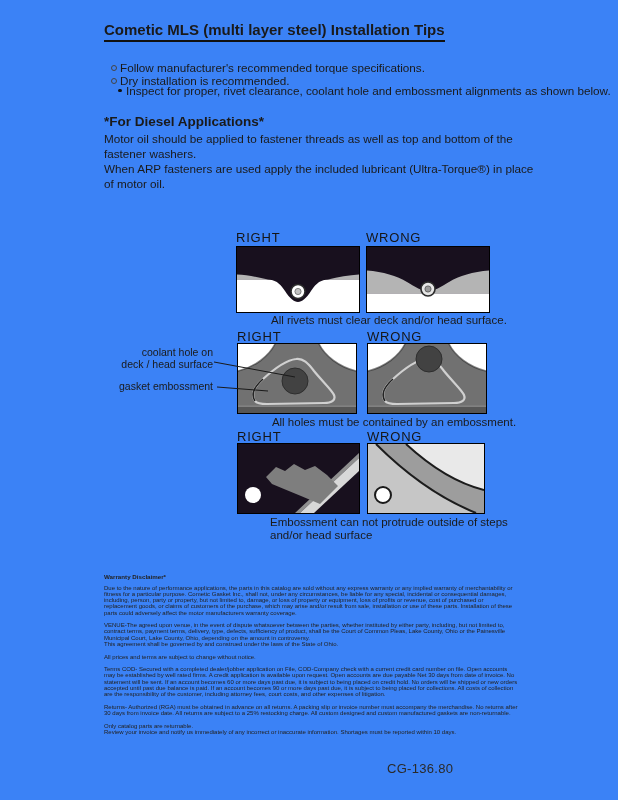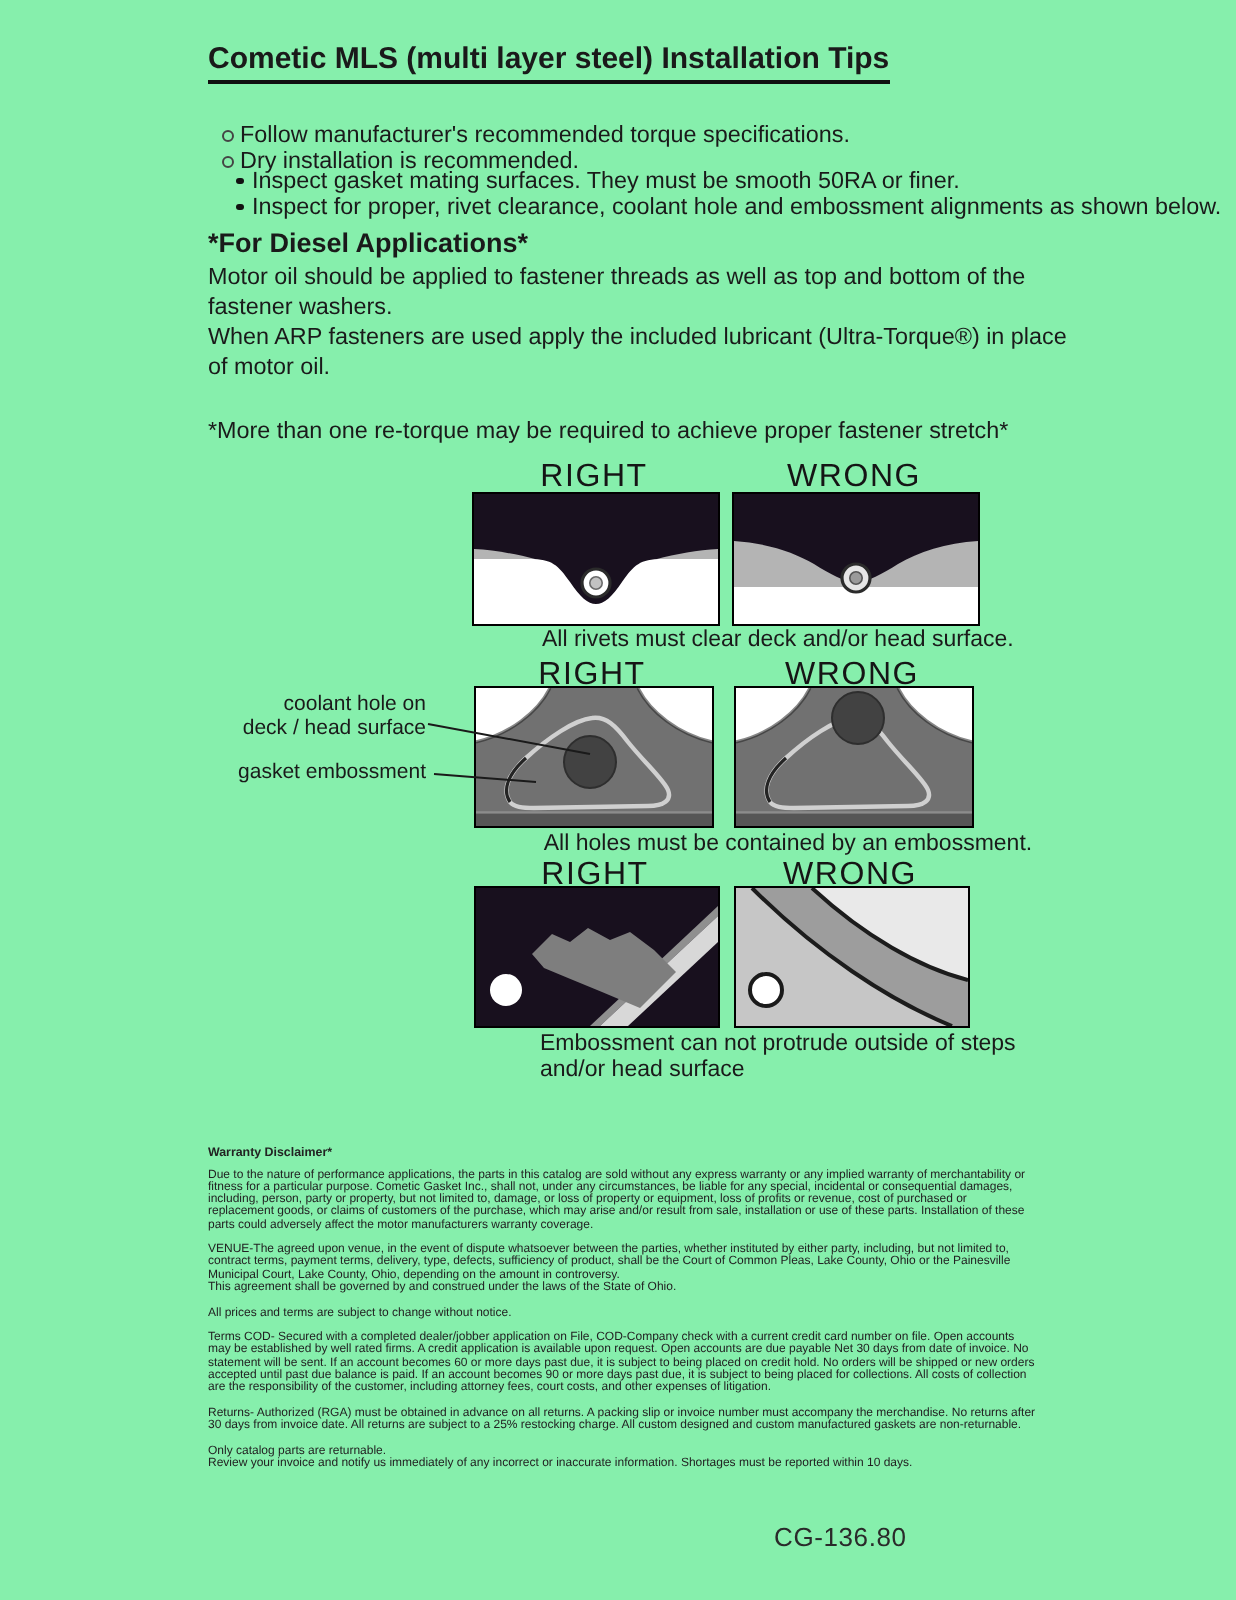--- a/index.html
+++ b/index.html
@@ -1,38 +1,38 @@
 <!DOCTYPE html>
 <html style="--gasket-dark: #18101e; --deck-gray: #b4b4b4; --panel-gray: #717171; --embossment-light: #d0d0d0; --hole-dark: #424242; --text-color: #1a1a1a;"><head>
 <meta charset="utf-8">
 <style>
   :root{
     --gasket-dark:#18101e; --deck-gray:#b4b4b4; --panel-gray:#717171;
     --embossment-light:#d0d0d0; --hole-dark:#424242; --text-color:#1a1a1a;
   }
   html,body{margin:0;padding:0;background:#fff;}
-  .page{position:relative;width:618px;height:800px;background:#86efac;overflow:hidden;
+  .page{position:relative;width:618px;height:800px;background:#3b82f6;overflow:hidden;
         font-family:"Liberation Sans",sans-serif;color:var(--text-color);}
   .abs{position:absolute;}
   
   .doc-title{left:104px;top:21px;font-size:15px;font-weight:bold;
              border-bottom:2px solid #111;padding-bottom:2px;}
   ul.rings{left:104px;top:45px;margin:16px;padding:0;list-style:none;font-size:11.7px;line-height:13.2px;}
   ul.rings li{position:relative;}
   ul.rings li::before{content:"";position:absolute;left:-9px;top:4px;width:4px;height:4px;
                       border:1px solid #444;border-radius:50%;}
   ul.dots{left:126px;top:84px;margin:0;padding:0;list-style:none;font-size:11.7px;line-height:13.2px;}
   ul.dots li{position:relative;}
   ul.dots li::before{content:"";position:absolute;left:-8px;top:4.6px;width:3.6px;height:3.6px;
                      background:#111;border-radius:50%;}
   .diesel-heading{left:104px;top:114px;font-size:13.5px;font-weight:bold;}
   .body-para{left:104px;width:434px;font-size:11.7px;line-height:15px;white-space:pre-line;}
   #para1{top:131px;} #para2{top:163px;line-height:14.5px;} #note{top:208px;}
   
-  .rw-label{font-size:16px;letter-spacing:0.8px;text-align:center;color:#151515;}
+  .rw-label{font-size:13px;letter-spacing:0.8px;color:#151515;}
   .panel{border:1.8px solid #000;line-height:0;background:#fff;}
   .caption{font-size:11.5px;line-height:13px;white-space:pre-line;margin-left:33px;}
   .callout{left:88px;width:125px;text-align:right;font-size:10.5px;line-height:11.5px;white-space:pre-line;}
   
   .f-dark{fill:var(--gasket-dark);} .f-white{fill:#ffffff;} .f-deck{fill:var(--deck-gray);}
   .f-panel{fill:var(--panel-gray);} .f-hole{fill:var(--hole-dark);}
   .s-emb{fill:none;stroke:var(--embossment-light);stroke-width:2.2;}
   .s-dark{fill:none;stroke:#242424;stroke-width:1.6;}
   
   .warranty{left:104px;top:574px;width:414px;font-size:6px;line-height:6.2px;color:#222;}
@@ -44,28 +44,26 @@
 <body>
 
 <div class="page">
 
   <div class="abs doc-title">Cometic MLS (multi layer steel) Installation Tips</div>
   <ul class="abs rings">
       <li>Follow manufacturer's recommended torque specifications.</li>
       <li>Dry installation is recommended.</li>
     </ul>
   <ul class="abs dots">
-      <li>Inspect gasket mating surfaces.  They must be smooth 50RA or finer.</li>
       <li>Inspect for proper, rivet clearance, coolant hole and embossment alignments as shown below.</li>
     </ul>
 
   <div id="para1" class="abs body-para">Motor oil should be applied to fastener threads as well as top and bottom of the fastener washers.
 When ARP fasteners are used apply the included lubricant (Ultra-Torque®) in place of motor oil.</div>
   <div class="abs diesel-heading">*For Diesel Applications*</div>
-  <div id="note" class="abs body-para">*More than one re-torque may be required to achieve proper fastener stretch*</div>
 
   <div class="abs rw-label" style="left:236px;top:230px;width:122px;">RIGHT</div>
   <div class="abs rw-label" style="left:366px;top:230px;width:122px;">WRONG</div>
 
   <div class="abs panel" style="left:236px;top:246px;">
     <svg width="122" height="65" viewBox="0 0 122 65">
       <rect class="f-dark" width="122" height="65"></rect>
       <path class="f-deck" d="M0,27.5 C10,28 21,30 31,32.6 L0,32.6 Z"></path>
       <path class="f-deck" d="M122,27.5 C112,28 101,30 91,32.6 L122,32.6 Z"></path>
       <path class="f-white" d="M0,32.5 H28 C39,32.5 42,35.5 48,44 C53,51.5 57,55 61,55 C65,55 69,51.5 74,44 C80,35.5 83,32.5 94,32.5 H122 V65 H0 Z"></path>

